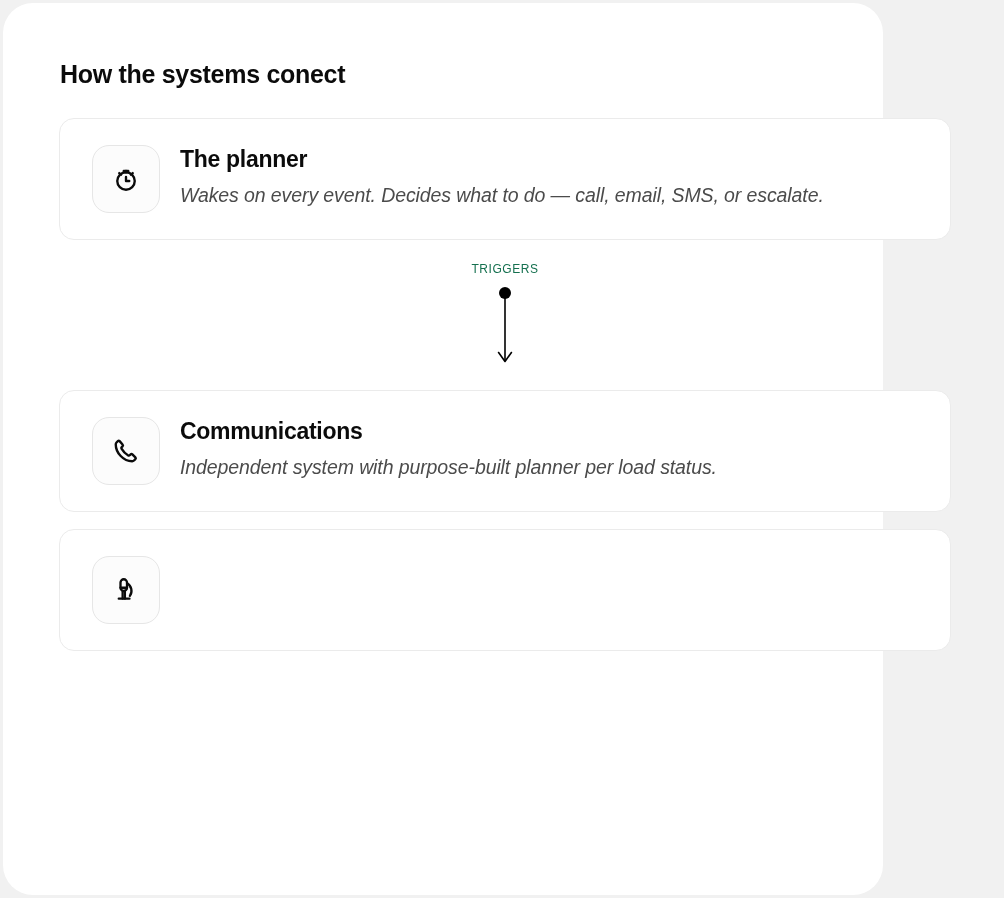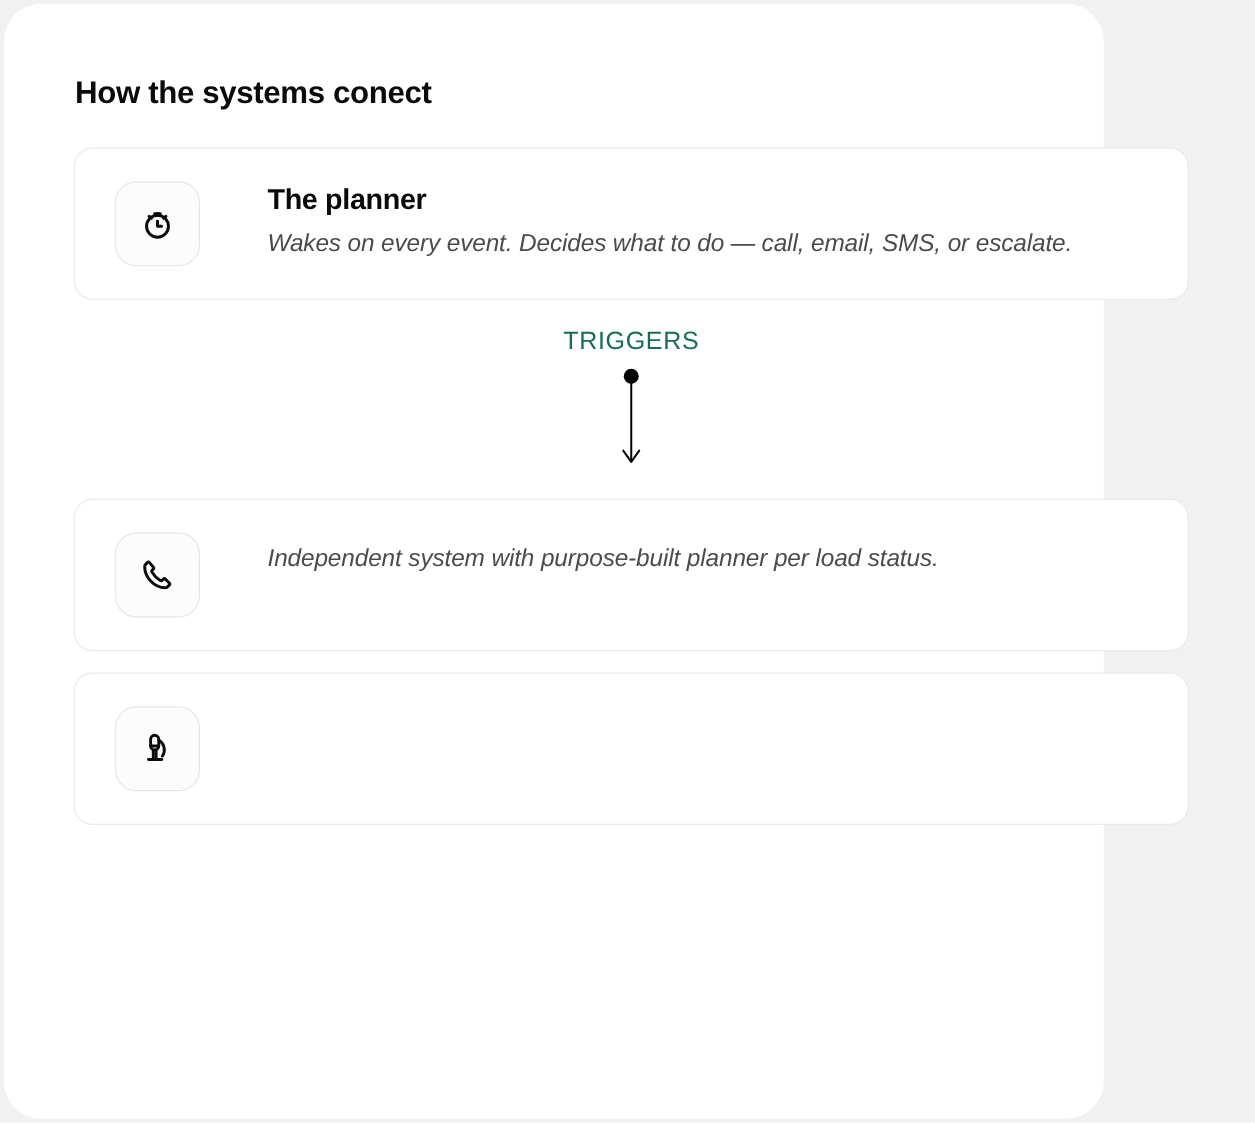--- a/index.html
+++ b/index.html
@@ -70,21 +70,21 @@
     align-items: center;
     justify-content: center;
     margin-top: 2px;
   }
 
   .card-icon-box svg {
     display: block;
   }
 
   .card-body {
-    margin-left: 54px;
+    margin-left: 20px;
     padding-top: 2px;
   }
 
   .card-title {
     font-size: 23px;
     font-weight: bold;
     color: #0b0b0b;
     letter-spacing: -0.3px;
     line-height: 1.25;
     margin: 0;
@@ -102,21 +102,21 @@
 
   
   .connector {
     display: flex;
     flex-direction: column;
     align-items: center;
     width: 892px;
   }
 
   .connector-label {
-    font-size: 20px;
+    font-size: 12px;
     letter-spacing: 0.55px;
     color: #15704f;
     line-height: 1;
     margin: 0;
   }
 
   .connector-arrow {
     display: block;
   }
 
@@ -172,20 +172,21 @@
 
       <div class="card">
         <div class="card-icon-box">
           <span>
             <svg width="30" height="30" viewBox="0 0 24 24" fill="none" stroke="#0b0b0b" stroke-width="1.9" stroke-linecap="round" stroke-linejoin="round">
               <path d="M16.9 20.2a2.1 2.1 0 0 0 1.5-.6l1.1-1.1a1 1 0 0 0 0-1.4l-2.4-2.4a1 1 0 0 0-1.4 0l-.7.7a1 1 0 0 1-1.2.15 14.6 14.6 0 0 1-5.4-5.4 1 1 0 0 1 .15-1.2l.7-.7a1 1 0 0 0 0-1.4L6.9 4.1a1 1 0 0 0-1.4 0L4.4 5.2a2.1 2.1 0 0 0-.6 1.5c0 6.9 6.2 13.5 13.1 13.5z"></path>
             </svg>
           </span>
         </div>
         <div class="card-body">
+          <div class="card-title">Communications</div>
           <p class="card-desc">Independent system with purpose-built planner per load status.</p>
         </div>
       </div>
 
       <div class="gap-after-conn-2"></div>
 
       <div class="card">
         <div class="card-icon-box">
           <span>
             <svg width="30" height="30" viewBox="0 0 24 24" fill="none" stroke="#0b0b0b" stroke-width="1.85" stroke-linecap="round" stroke-linejoin="round">

